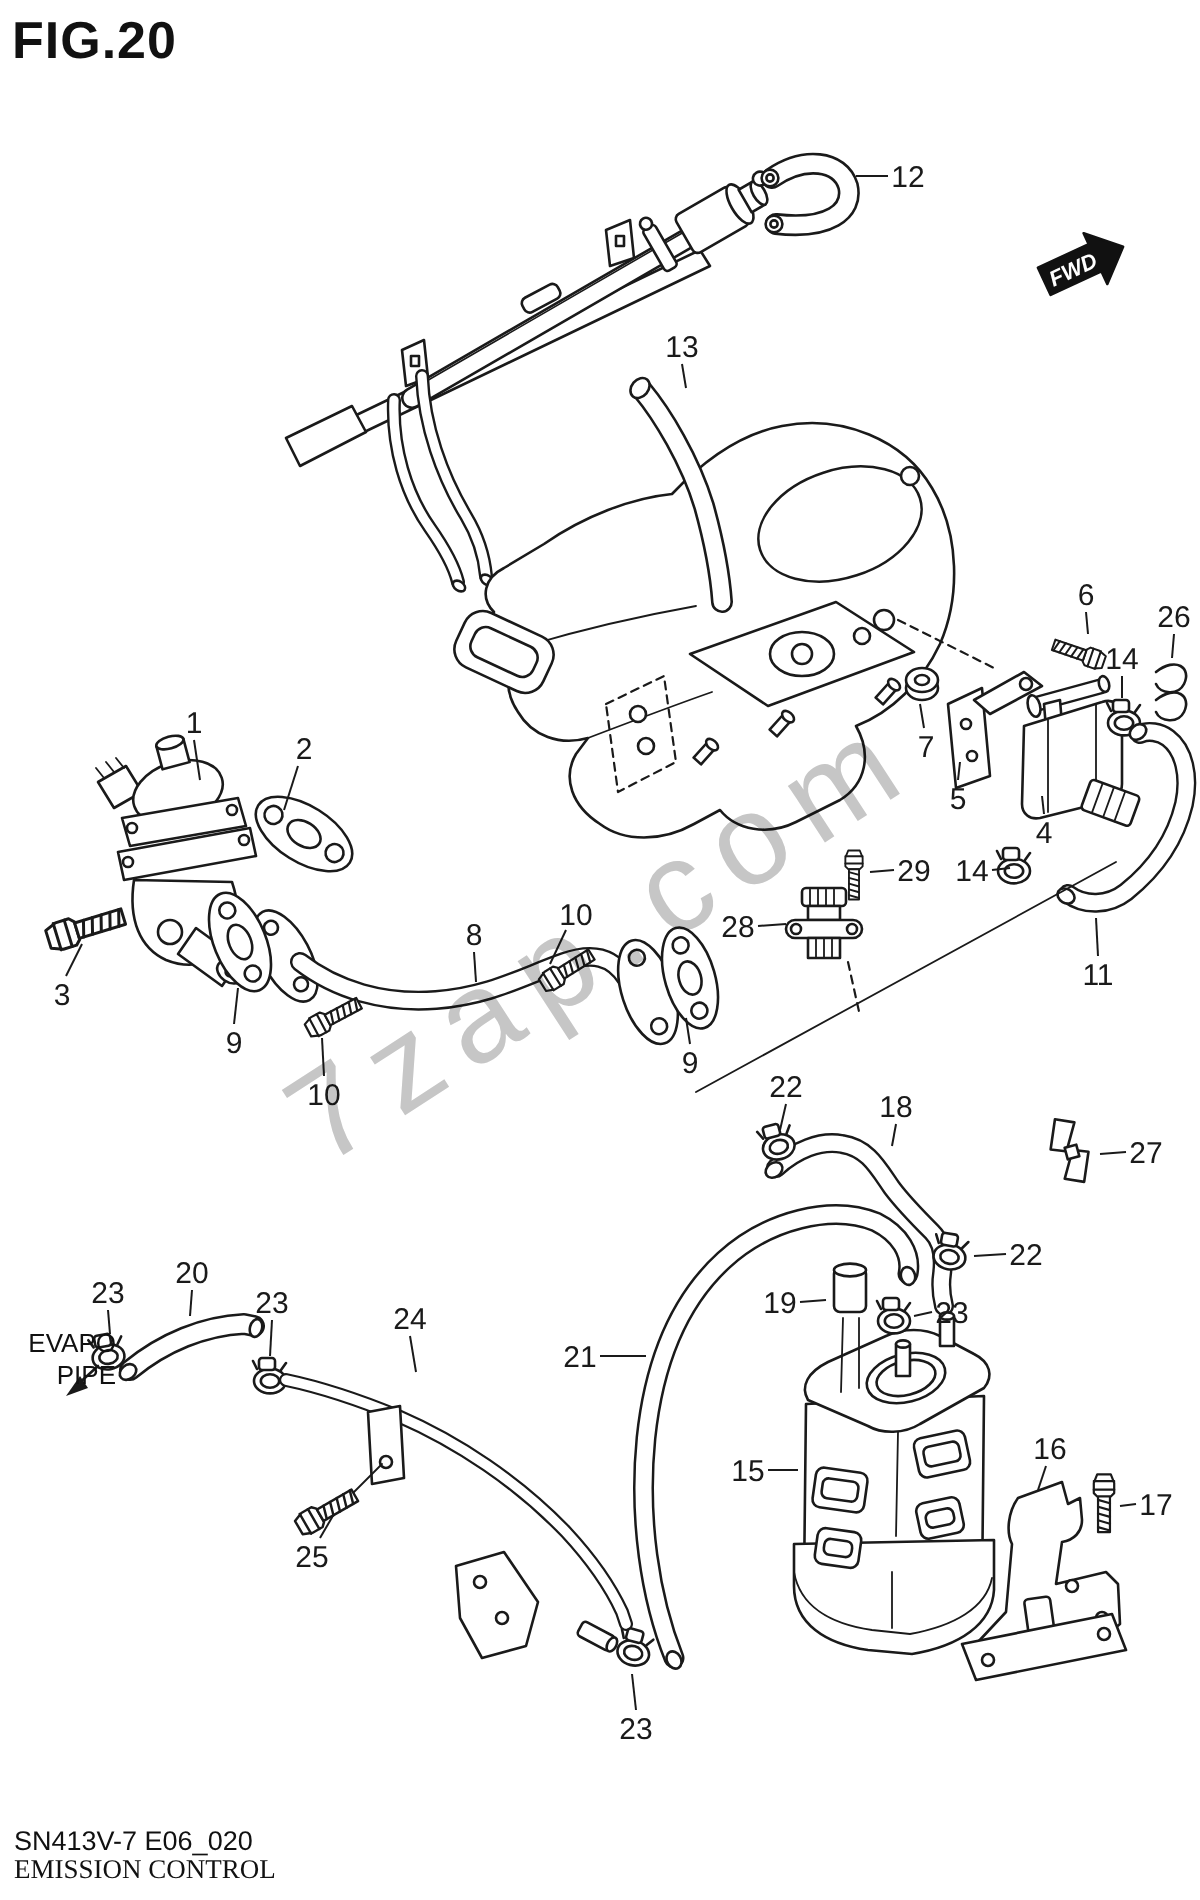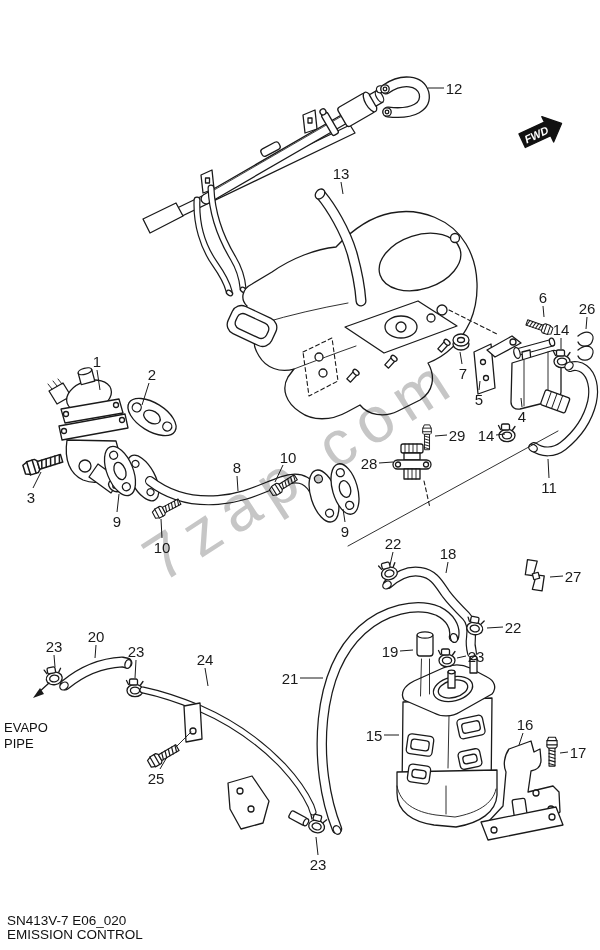--- a/index.html
+++ b/index.html
@@ -15,22 +15,22 @@
   .tube-o{stroke:var(--line,#1a1a1a);fill:none;stroke-linecap:round;}
   .tube-i{stroke:#fff;fill:none;stroke-linecap:round;}
   .thin{stroke-width:0.9;}
   .dash{stroke-dasharray:4 3;stroke-width:1.1;}
   #callout-layer text{font:15px "Liberation Sans",sans-serif;fill:var(--line,#111);text-anchor:middle;}
   #callout-layer line{stroke:var(--line,#111);stroke-width:1;}
   .fwd-shape{fill:var(--fwd_bg,#111);stroke:var(--fwd_bg,#111);}
   .fwd-text{font:italic bold 11px "Liberation Sans",sans-serif;fill:#fff;stroke:none;}
   .fig-title{position:absolute;left:6px;top:5px;font-size:26px;font-weight:bold;letter-spacing:.5px;}
   .code-line{position:absolute;left:7px;top:903px;font-size:13.5px;margin-top:10px;}
-  .name-line{position:absolute;left:7px;top:927px;font-size:13.5px;}
-  .evapo-note{position:absolute;left:4px;top:720px;width:54px;text-align:left;font-size:13px;line-height:16px;}
+  .name-line{position:absolute;left:7px;top:927px;font-size:13.5px;font-family:Liberation Serif, serif;}
+  .evapo-note{position:absolute;left:4px;top:664px;width:54px;text-align:right;font-size:13px;line-height:16px;}
   .watermark{
     position:absolute;left:88px;top:428px;width:424px;height:80px;line-height:80px;
     text-align:center;font-size:64px;letter-spacing:10px;
     color:var(--watermark,#c4c4c4);mix-blend-mode:multiply;
     transform:rotate(-33deg);pointer-events:none;white-space:nowrap;
   }
 </style>
 </head>
 <body style="--line: #1a1a1a; --background: #ffffff; --watermark: #c6c6c6; --fwd_bg: #111111;">
 
@@ -451,20 +451,21 @@
         <text x="136" y="656.5">23</text>
         <line x1="205" y1="668" x2="208" y2="686"></line>
         <text x="205" y="664.5">24</text>
         <line x1="160" y1="769" x2="167" y2="757"></line>
         <text x="156" y="783.5">25</text>
         <line x1="318" y1="855" x2="316" y2="837"></line>
         <text x="318" y="869.5">23</text>
       </g>
 </svg>
 
+<div class="fig-title">FIG.20</div>
 <div class="evapo-note">
   <div>EVAPO</div>
   <div>PIPE</div>
 </div>
 <div class="code-line">SN413V-7 E06_020</div>
 <div class="name-line">EMISSION CONTROL</div>
 <div class="watermark">7zap.com</div>
 
 </div>
 

